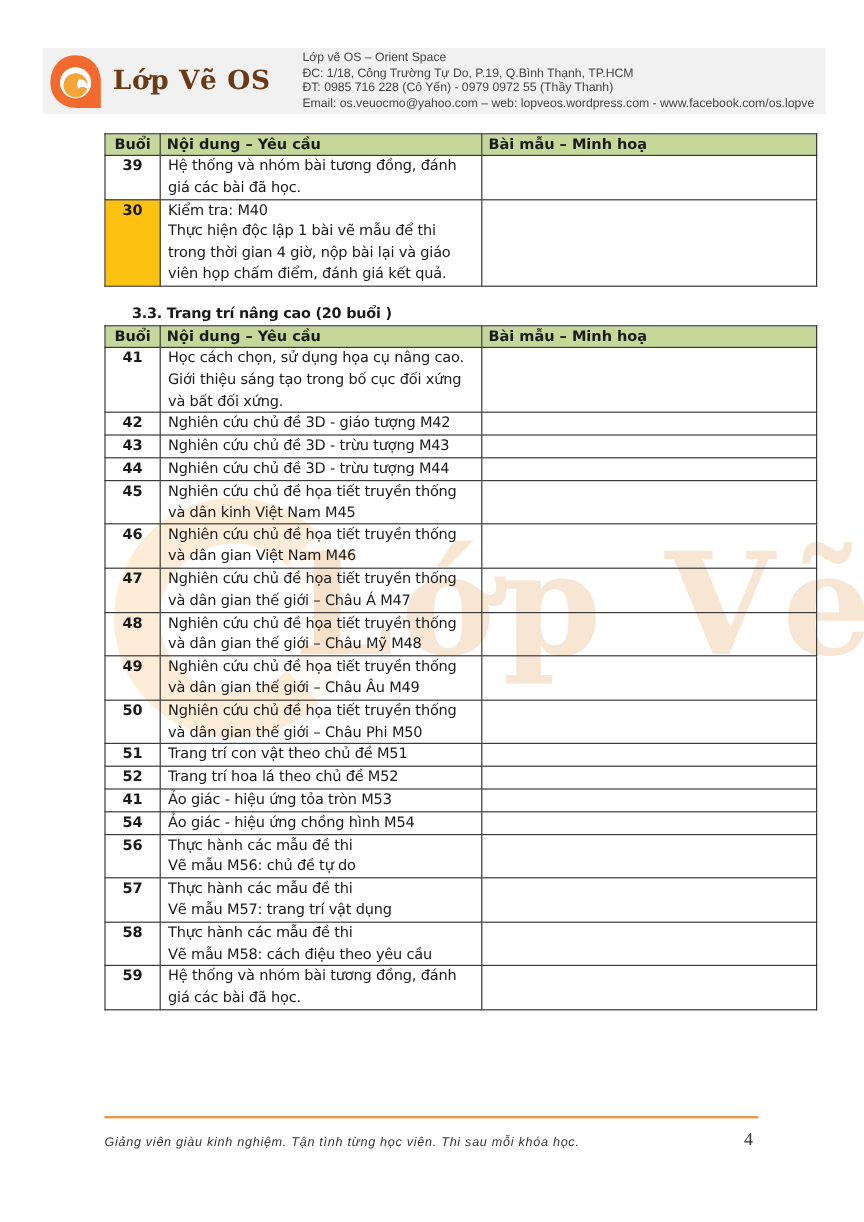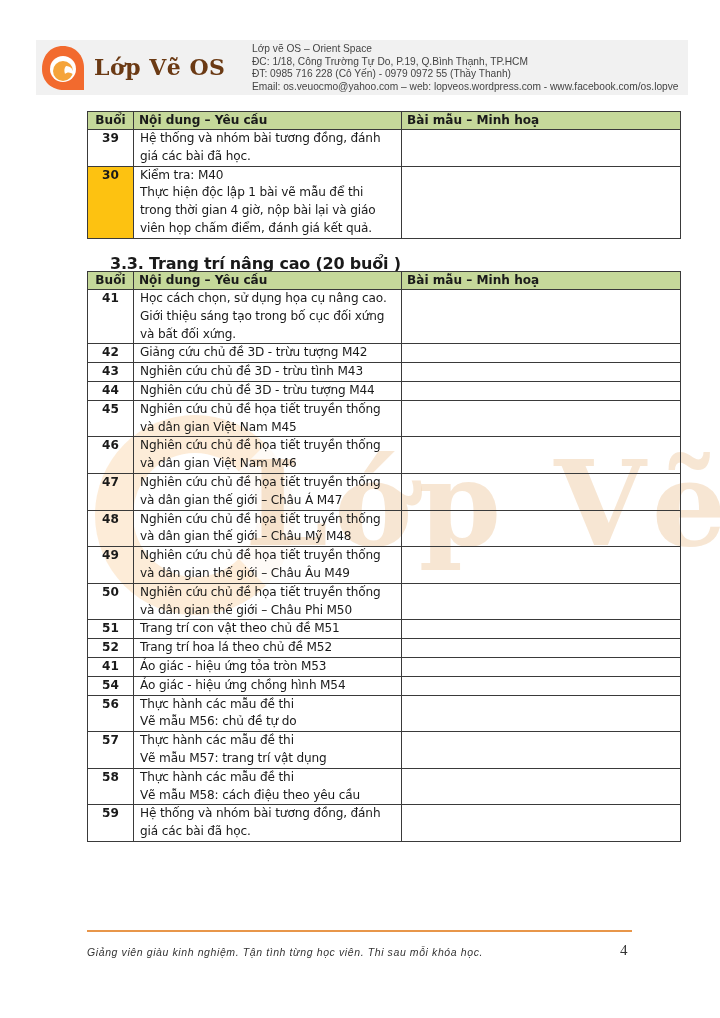--- a/index.html
+++ b/index.html
@@ -45,21 +45,21 @@
     background: #c5d89a; font-weight: bold; text-align: left; height: 18px; line-height: 17px;
   }
   table.grid th.num, table.grid td.num { text-align: center; padding: 0 2px; }
   table.grid td.num { font-weight: bold; }
   table.grid td.content { padding-left: 6px; letter-spacing: -0.15px; }
   td.highlight { background: #fdc211; }
   col.c1 { width: 46px; } col.c2 { width: 268px; } col.c3 { width: 279px; }
 
   .section-title {
     position: absolute; left: 110px; top: 254px; font-family: "DejaVu Sans", sans-serif;
-    font-weight: bold; font-size: 16px; white-space: nowrap; letter-spacing: -0.2px;
+    font-weight: bold; font-size: 12px; white-space: nowrap; letter-spacing: -0.2px;
   }
 
   .footer-rule { position: absolute; left: 87px; top: 930px; width: 545px; height: 2px; background: #e8964a; }
   .footer-text {
     position: absolute; left: 87px; top: 946px; font-family: "Liberation Sans", sans-serif;
     font-style: italic; font-size: 10.5px; color: #333; letter-spacing: 0.6px; white-space: nowrap;
   }
   .page-number {
     position: absolute; left: 620px; top: 942px; font-family: "Liberation Serif", serif;
     font-size: 15px; color: #333;
@@ -142,43 +142,43 @@
     <td class="content">
       <div>Học cách chọn, sử dụng họa cụ nâng cao.</div>
       <div>Giới thiệu sáng tạo trong bố cục đối xứng</div>
       <div>và bất đối xứng.</div>
     </td>
     <td></td>
   </tr>
   <tr style="height:18px;">
     <td class="num">42</td>
     <td class="content">
-          <div>Giảng cứu chủ đề 3D - trừu tượng M42</div>
+          <div>Nghiên cứu chủ đề 3D - giáo tượng M42</div>
         </td>
     <td></td>
   </tr>
   <tr style="height:18px;">
     <td class="num">43</td>
     <td class="content">
-          <div>Nghiên cứu chủ đề 3D - trừu tình M43</div>
+          <div>Nghiên cứu chủ đề 3D - trừu tượng M43</div>
         </td>
     <td></td>
   </tr>
   <tr style="height:18px;">
     <td class="num">44</td>
     <td class="content">
           <div>Nghiên cứu chủ đề 3D - trừu tượng M44</div>
         </td>
     <td></td>
   </tr>
   <tr style="height:36px;">
     <td class="num">45</td>
     <td class="content">
       <div>Nghiên cứu chủ đề họa tiết truyền thống</div>
-      <div>và dân gian Việt Nam M45</div>
+      <div>và dân kinh Việt Nam M45</div>
     </td>
     <td></td>
   </tr>
   <tr style="height:36px;">
     <td class="num">46</td>
     <td class="content">
       <div>Nghiên cứu chủ đề họa tiết truyền thống</div>
       <div>và dân gian Việt Nam M46</div>
     </td>
     <td></td>

